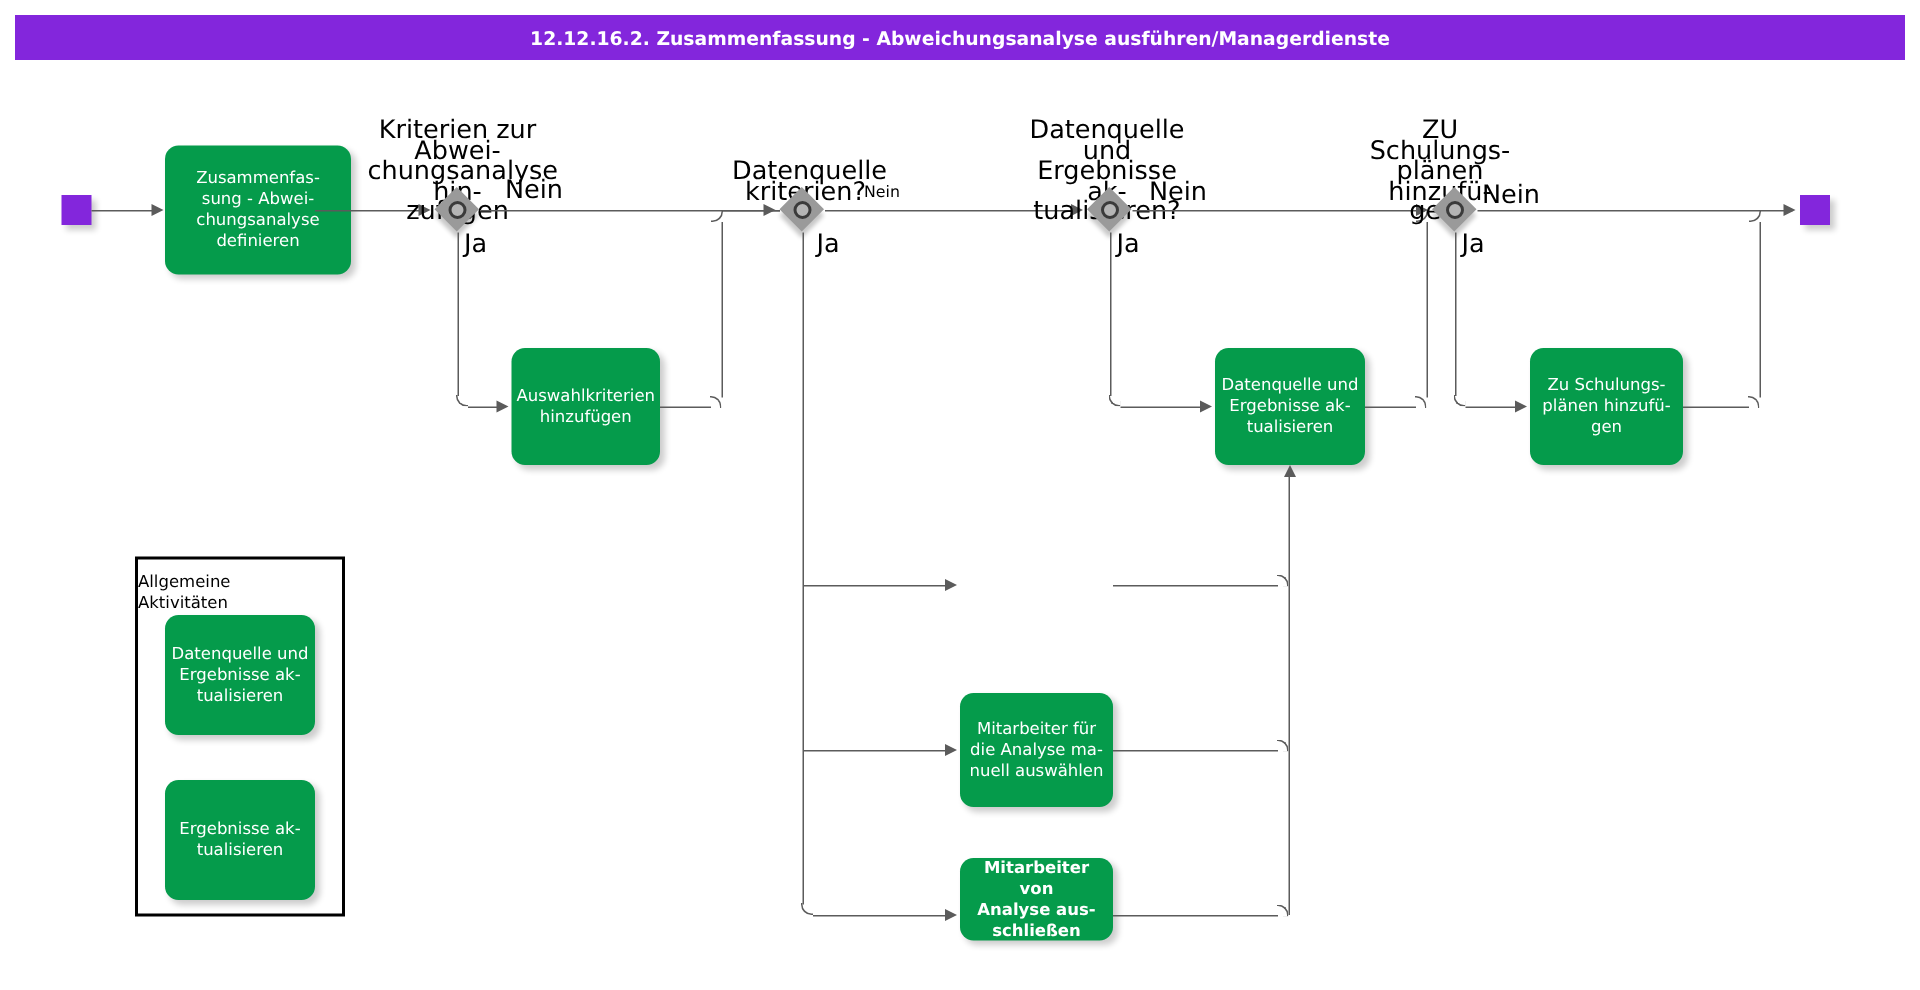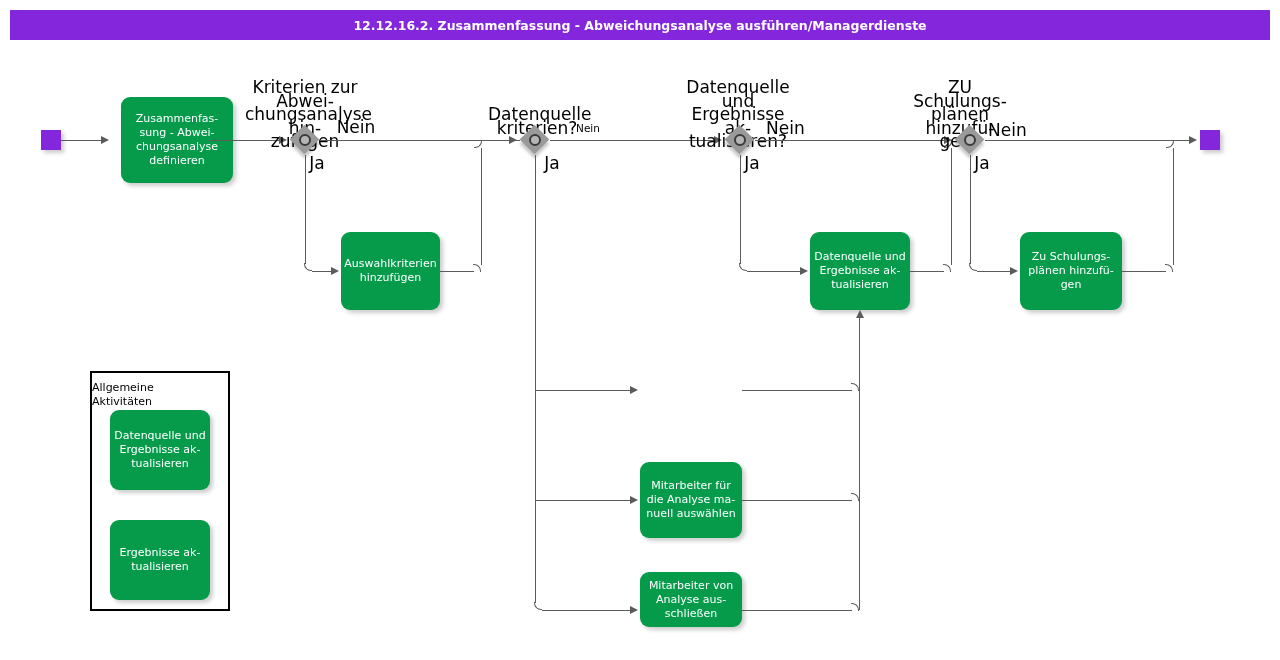--- a/index.html
+++ b/index.html
@@ -165,21 +165,21 @@
 
 <div id="canvas">
 
   <div class="titlebar">12.12.16.2. Zusammenfassung - Abweichungsanalyse ausführen/Managerdienste</div>
 
   <div class="marker" style="left:41px; top:130px;"></div>
 
   <div class="h" style="left:61px; top:140px; width:41px;"></div>
   <div class="arrow arrow-r" style="left:101px; top:136px;"></div>
 
-  <div class="node" style="left:110px; top:97px; width:112px; height:86px;margin-left:11px;">
+  <div class="node" style="left:110px; top:97px; width:124px; height:86px;">
     <span>Zusammenfas-
 sung - Abwei-
 chungsanalyse
 definieren</span>
   </div>
 
   <div class="h" style="left:210px; top:140px; width:70px;"></div>
   <div class="arrow arrow-r" style="left:279px; top:136px;"></div>
 
   <div class="label" style="left:245px; top:81px; width:120px;">Kriterien zur Abwei-
@@ -264,21 +264,21 @@
   <div class="v" style="left:951px; top:148px; height:117px;"></div>
   <div class="corner c-br" style="left:944px; top:140px;"></div>
 
 
   <div class="node" style="left:640px; top:462px; width:102px; height:76px;">
     <span>Mitarbeiter für
 die Analyse ma-
 nuell auswählen</span>
   </div>
 
-  <div class="node" style="left:640px; top:572px; width:102px; height:55px;">
+  <div class="node" style="left:640px; top:572px; width:102px; height:55px;font-weight:bold;">
     <span>Mitarbeiter von
 Analyse aus-
 schließen</span>
   </div>
 
   <div class="h" style="left:742px; top:390px; width:110px;"></div>
   <div class="corner c-tr" style="left:851px; top:383px;"></div>
 
   <div class="h" style="left:742px; top:500px; width:110px;"></div>
   <div class="corner c-tr" style="left:851px; top:493px;"></div>

